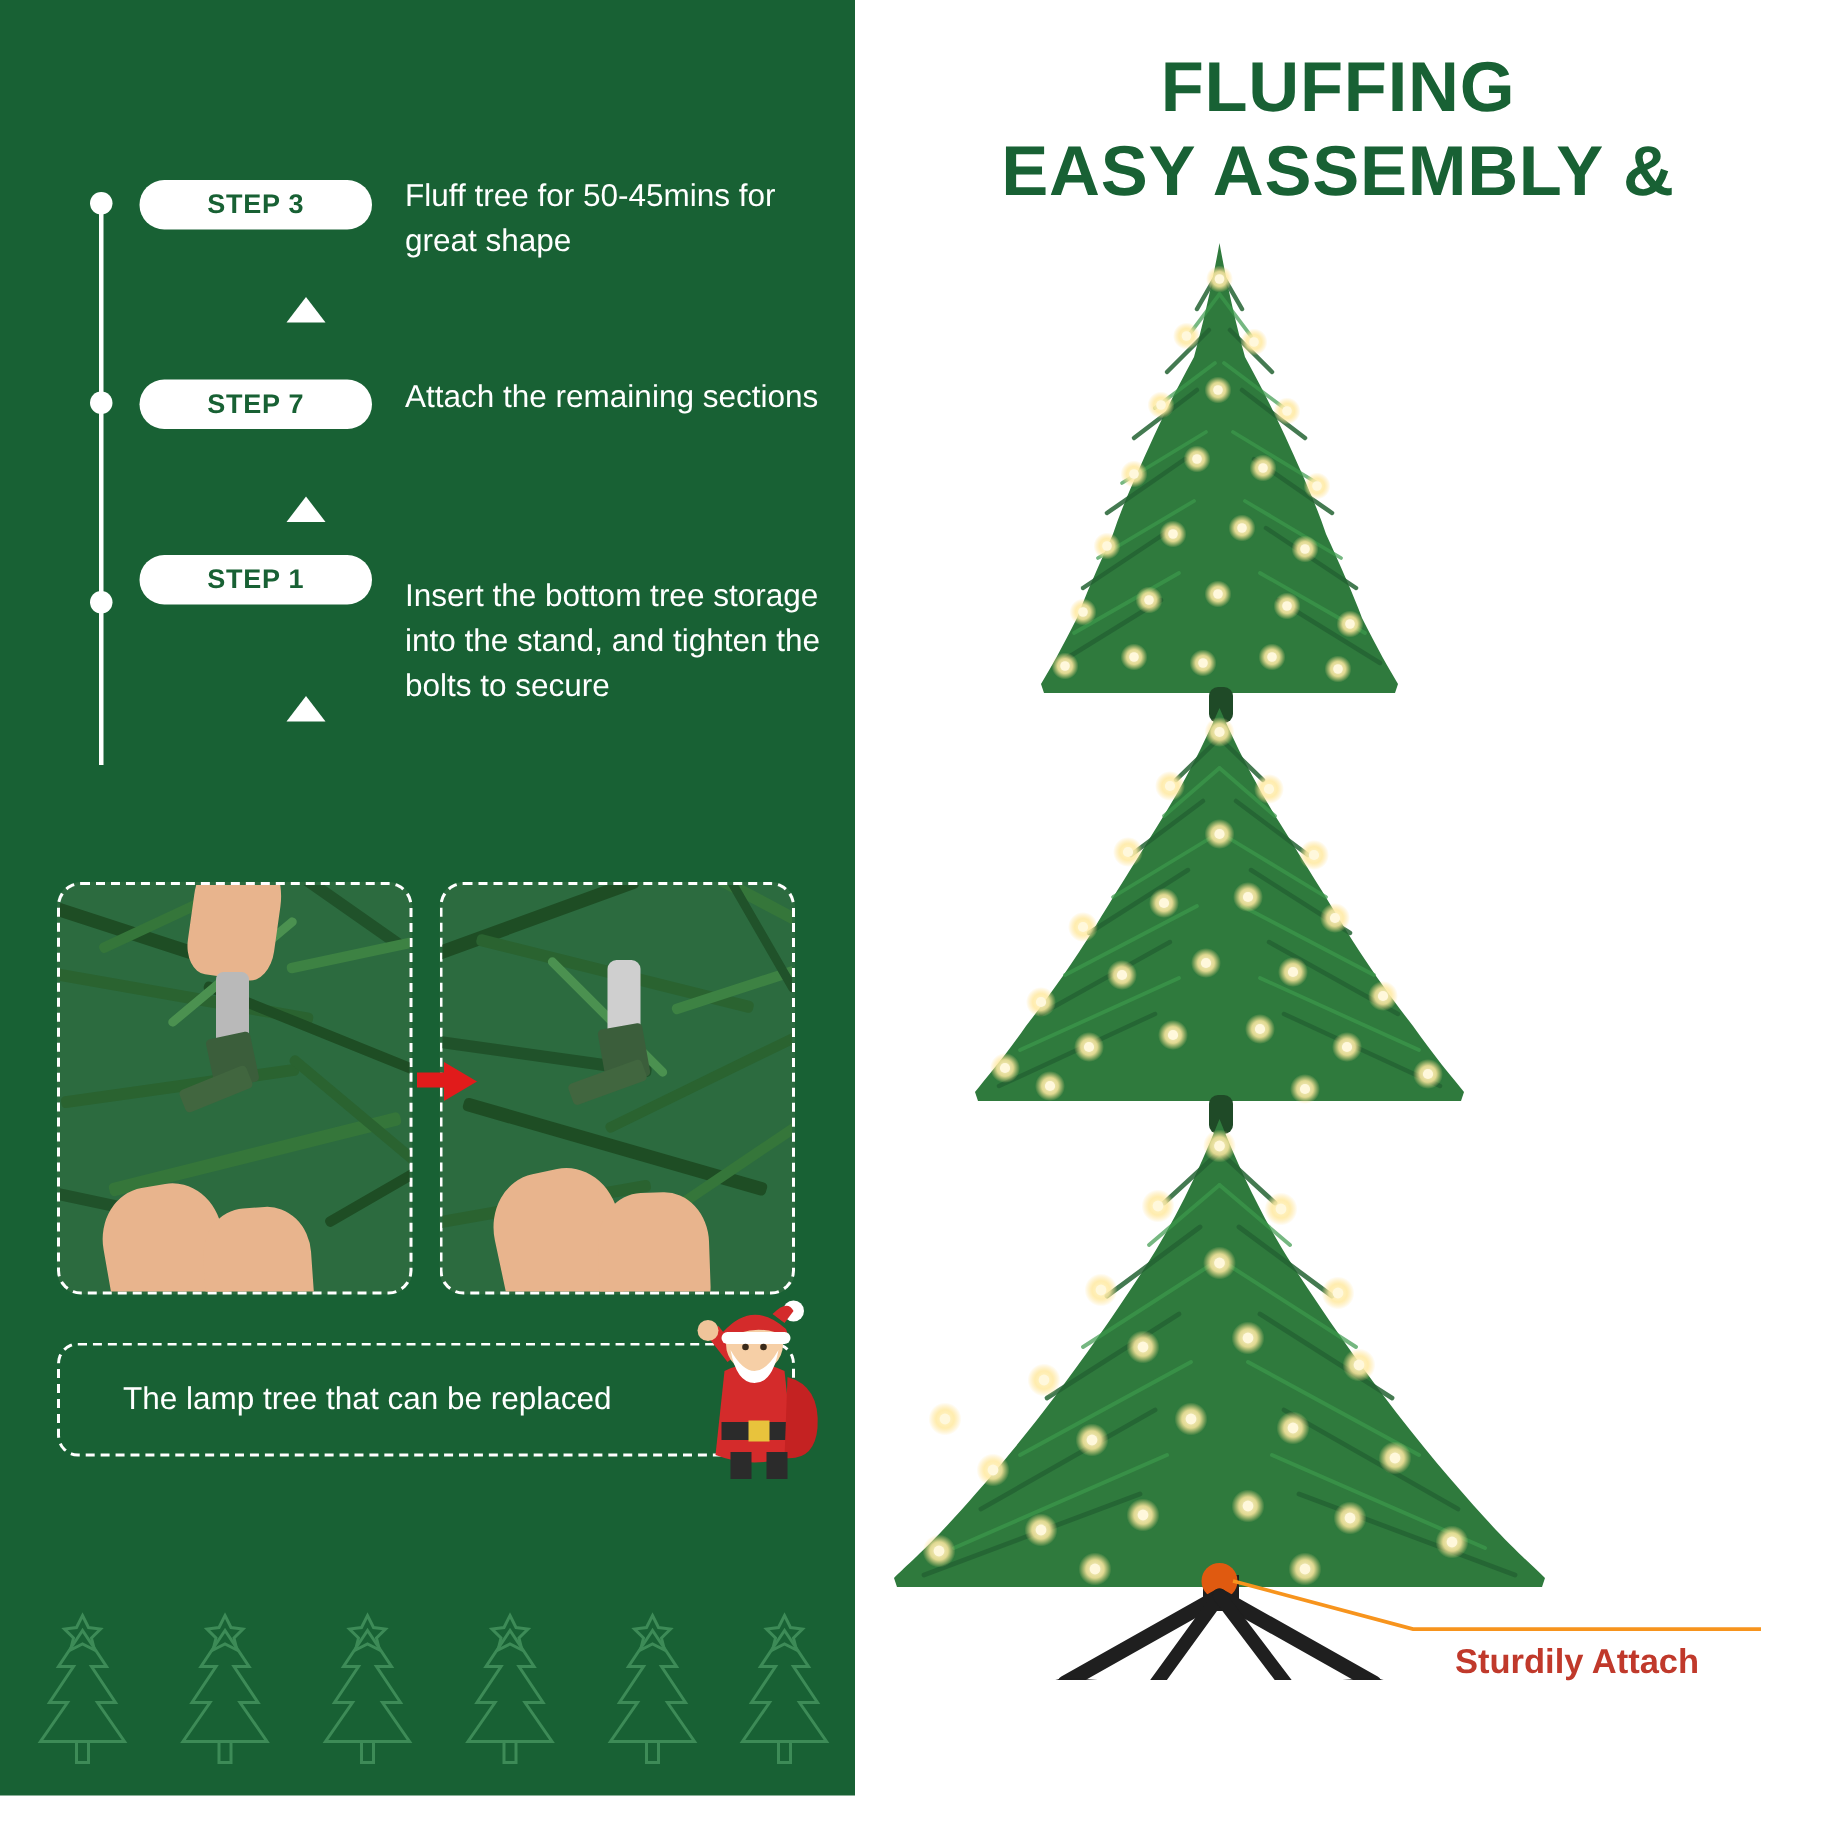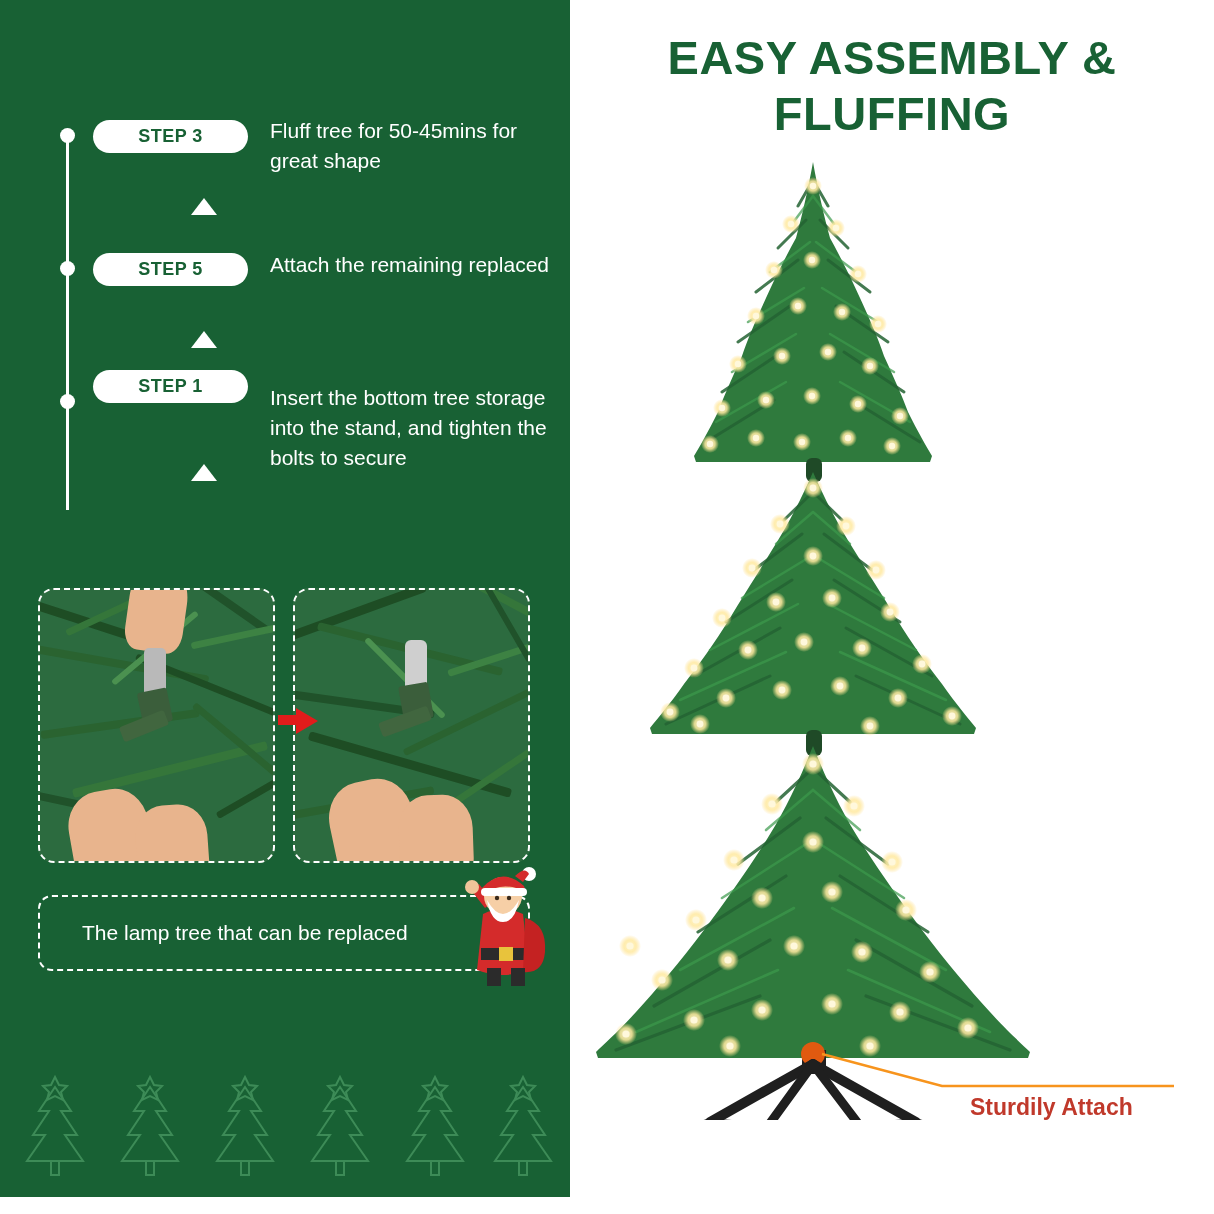--- a/index.html
+++ b/index.html
@@ -240,22 +240,22 @@
 
     <div class="steps">
       <div class="timeline-line"></div>
 
       <div class="dot" style="top:8px;"></div>
       <div class="pill" style="top:0px;">STEP 3</div>
       <div class="step-text" style="top:-4px;">Fluff tree for 50-45mins for great shape</div>
       <div class="tri" style="top:78px;"></div>
 
       <div class="dot" style="top:141px;"></div>
-      <div class="pill" style="top:133px;">STEP 5</div>
-      <div class="step-text" style="top:130px;">Attach the remaining replaced</div>
+      <div class="pill" style="top:133px;">STEP 7</div>
+      <div class="step-text" style="top:130px;">Attach the remaining sections</div>
       <div class="tri" style="top:211px;"></div>
 
       <div class="dot" style="top:274px;"></div>
       <div class="pill" style="top:250px;">STEP 1</div>
       <div class="step-text" style="top:263px;">Insert the bottom tree storage into the stand, and tighten the bolts to secure</div>
       <div class="tri" style="top:344px;"></div>
     </div>
 
     <div class="photos">
 
@@ -374,22 +374,22 @@
           <path d="M45 10 l4 8 8 1 -6 6 2 8 -8 -4 -8 4 2 -8 -6 -6 8 -1 Z"></path>
           <rect x="41" y="94" width="8" height="14"></rect>
         </g>
       </g>
     </svg>
   </div>
 
   <div class="right-panel">
 
     <div class="headline">
+      <div>FLUFFING</div>
       <div>EASY ASSEMBLY &amp;</div>
-      <div>FLUFFING</div>
     </div>
 
     <svg class="tree-wrap" viewBox="0 0 644 1000">
       <defs>
         <radialGradient id="glow" cx="50%" cy="50%" r="50%">
           <stop offset="0%" stop-color="#fff6cf" stop-opacity="1"></stop>
           <stop offset="55%" stop-color="#ffe9a0" stop-opacity="0.85"></stop>
           <stop offset="100%" stop-color="#ffe08a" stop-opacity="0"></stop>
         </radialGradient>
       </defs>

